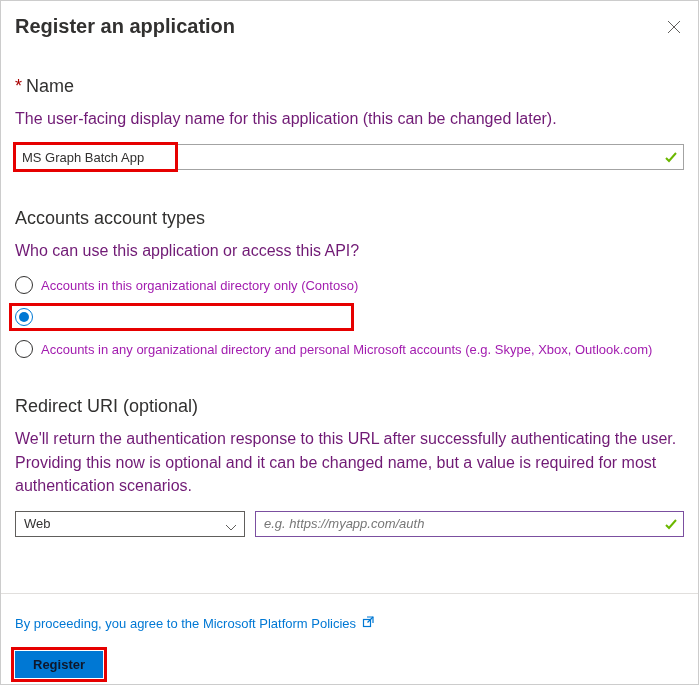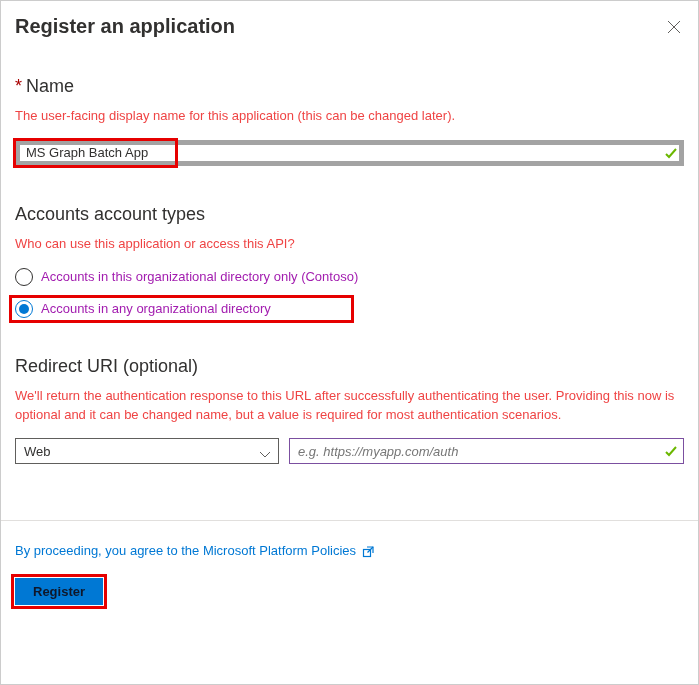--- a/index.html
+++ b/index.html
@@ -40,32 +40,32 @@
     .section { margin-top: 38px; }
     .section.first { margin-top: 34px; }
     .label-row {
       font-size: 18px;
       font-weight: 400;
       color: #323130;
       margin-bottom: 10px;
     }
     .req { color: #a80000; margin-right: 4px; }
     .helper {
-      font-size: 13px;
-      color: #ef4444;
+      font-size: 16px;
+      color: #701a75;
       margin-bottom: 14px;
       line-height: 1.45;
     }
     .input-wrap {
       position: relative;
     }
     .text-input {
       width: 100%;
       height: 26px;
-      border: 5px solid #a3a3a3;
+      border: 1px solid #a3a3a3;
       padding: 3px 26px 3px 6px;
       font-size: 13px;
       color: #323130;
       outline: none;
       background: #fff;
     }
     .input-check {
       position: absolute;
       right: 6px;
       top: 50%;
@@ -126,21 +126,21 @@
       font-size: 13px;
       cursor: pointer;
     }
     .uri-row {
       display: flex;
       gap: 10px;
       margin-top: 4px;
     }
     .select-wrap {
       position: relative;
-      width: 264px;
+      width: 230px;
       flex-shrink: 0;
     }
     .select-box {
       width: 100%;
       height: 26px;
       border: 1px solid #605e5c;
       padding: 3px 26px 3px 8px;
       font-size: 13px;
       background: #fff;
       cursor: pointer;
@@ -173,21 +173,21 @@
       margin: 56px -14px 0 -14px;
     }
     .footer {
       padding: 22px 0 0 0;
     }
     .policy-row {
       font-size: 13px;
       color: #0078d4;
       cursor: pointer;
       display: flex;
-      align-items: flex-end;
+      align-items: flex-start;
       gap: 6px;
     }
     .ext-icon { width: 12px; height: 12px; }
     .ext-icon svg { stroke: #0078d4; stroke-width: 1.2; fill: none; }
     .register-wrap {
       margin-top: 20px;
       position: relative;
       display: inline-block;
     }
     .register-btn {
@@ -244,22 +244,25 @@
     <div class="label-row">Accounts account types</div>
     <div class="helper">Who can use this application or access this API?</div>
 
     <div class="radio-group">
       <label class="radio-row">
         <span class="radio-circle"></span>
         <span class="radio-label">Accounts in this organizational directory only (Contoso)</span>
       </label>
       <label class="radio-row">
         <span class="radio-circle selected"></span>
-        <span class="radio-label">Accounts in any organizational directory</span>
         <div class="highlight-box-radio"></div>
+      </label>
+      <label class="radio-row">
+        <span class="radio-circle"></span>
+        <span class="radio-label">Accounts in any organizational directory and personal Microsoft accounts (e.g. Skype, Xbox, Outlook.com)</span>
       </label>
     </div>
 
   </div>
 
   <div class="section">
     <div class="label-row">Redirect URI (optional)</div>
     <div class="helper">We'll return the authentication response to this URL after successfully authenticating the user. Providing this now is optional and it can be changed name, but a value is required for most authentication scenarios.</div>
 
     <div class="uri-row">

